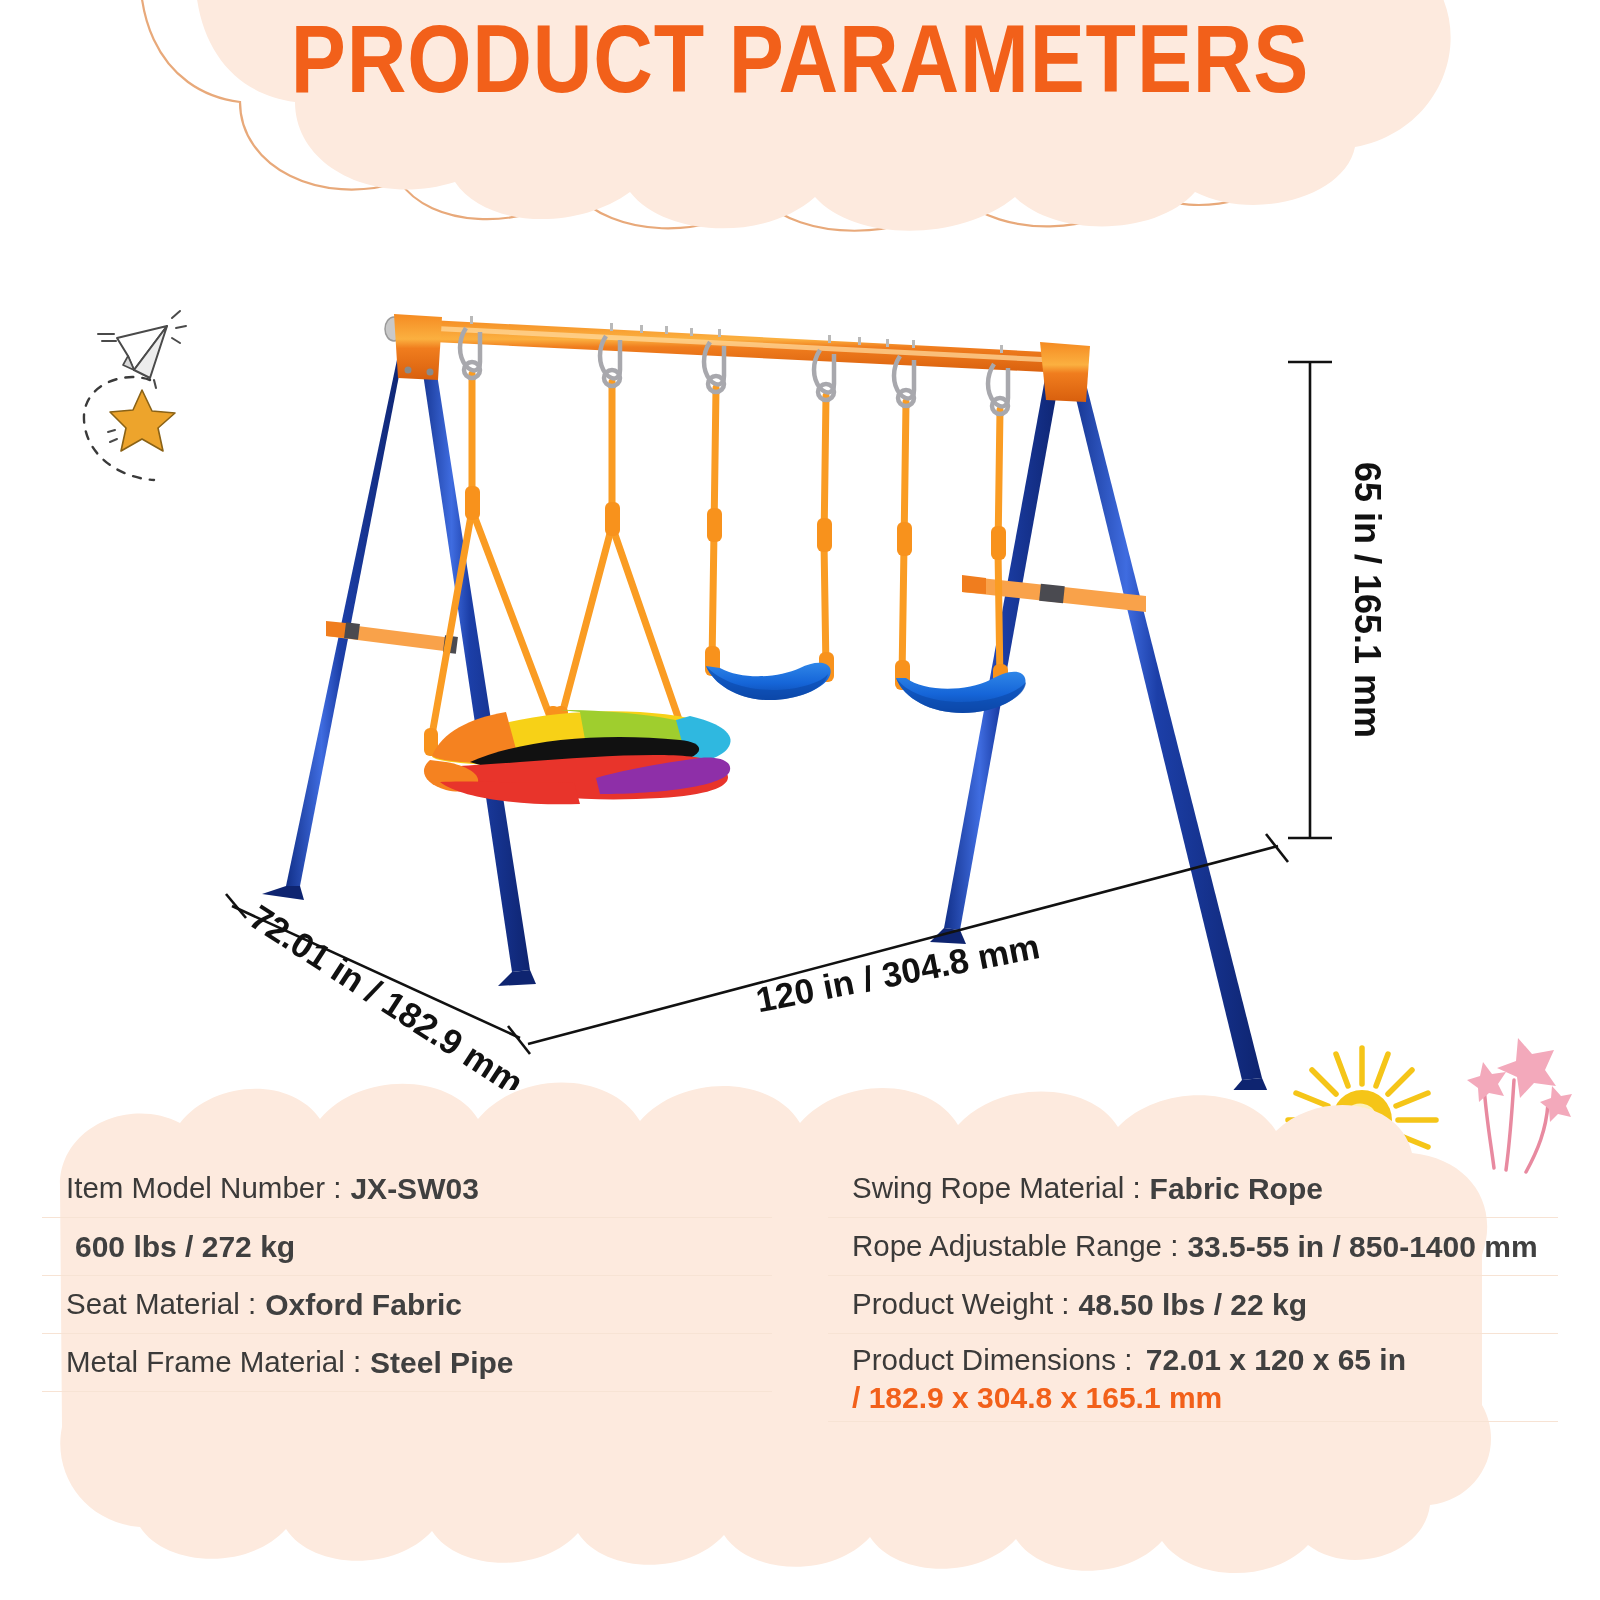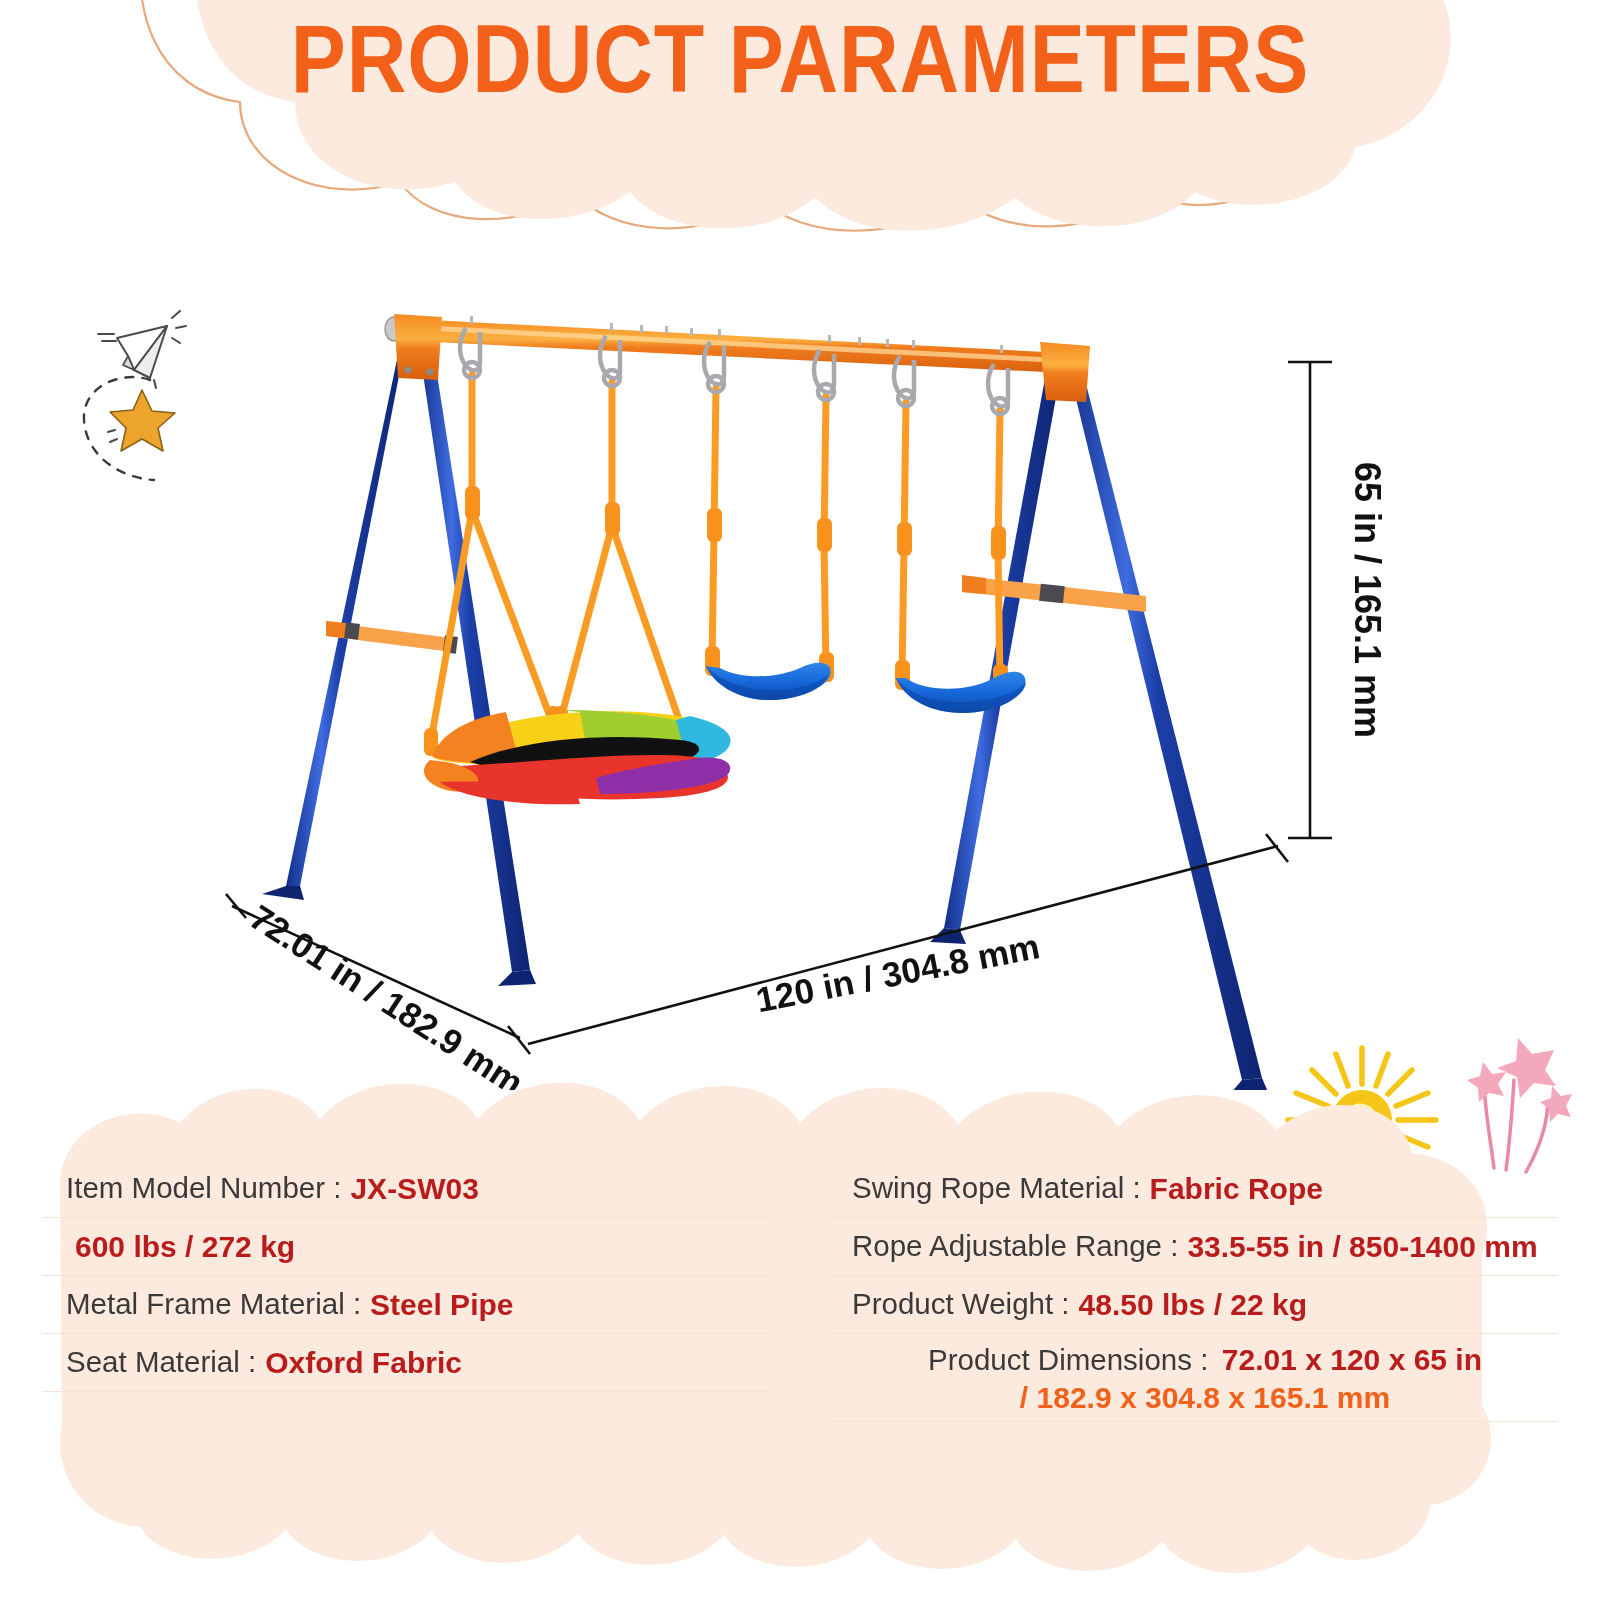--- a/index.html
+++ b/index.html
@@ -43,42 +43,42 @@
   .spec-bg{ position:absolute; left:0; top:0; width:1600px; height:525px; }
   .spec-bg svg{ display:block; width:100%; height:100%; }
 
   .spec-grid{
     position:absolute; left:0; top:0; width:1600px; height:525px;
     display:flex; gap:0px;
     padding:85px 42px 0 42px;
   }
   .spec-col{ flex:1 1 0; display:flex; flex-direction:column; }
   .spec-col.left{ padding-right:34px; }
-  .spec-col.right{ padding-left:22px;text-align:center; }
+  .spec-col.right{ padding-left:22px; }
 
   .spec-row{
     position:relative;
     padding:9px 0 9px 24px;
     border-bottom:1.6px solid #f7e3d4;
     min-height:58px;
     display:flex; align-items:center; flex-wrap:wrap;
     line-height:1.18;
   }
   .spec-row:first-child{ border-top:none; }
   .spec-row.tall{ display:block; padding-top:8px; padding-bottom:6px; }
 
   .spec-label{
     font-size:29.5px;
     color:#3b3a39;
     font-weight:normal;
     white-space:nowrap;
   }
   .spec-value{
     font-size:30px;
-    color:#b91c1c;
+    color:#404040;
     font-weight:bold;
     margin-left:9px;
     white-space:nowrap;
   }
   .spec-row.tall .spec-label,
   .spec-row.tall .spec-value{ display:inline; }
   .spec-value-cont{
     display:block;
     font-size:30px;
     color:#f2601a;
@@ -388,26 +388,26 @@
 
       <div class="spec-col left">
         <div class="spec-row">
           <span class="spec-label">Item Model Number :</span>
           <span class="spec-value">JX-SW03</span>
         </div>
         <div class="spec-row">
           <span class="spec-value">600 lbs / 272 kg</span>
         </div>
         <div class="spec-row">
+          <span class="spec-label">Seat Material :</span>
+          <span class="spec-value">Oxford Fabric</span>
+        </div>
+        <div class="spec-row">
           <span class="spec-label">Metal Frame Material :</span>
           <span class="spec-value">Steel Pipe</span>
-        </div>
-        <div class="spec-row">
-          <span class="spec-label">Seat Material :</span>
-          <span class="spec-value">Oxford Fabric</span>
         </div>
       </div>
 
       <div class="spec-col right">
         <div class="spec-row">
           <span class="spec-label">Swing Rope Material :</span>
           <span class="spec-value">Fabric Rope</span>
         </div>
         <div class="spec-row">
           <span class="spec-label">Rope Adjustable Range :</span>

